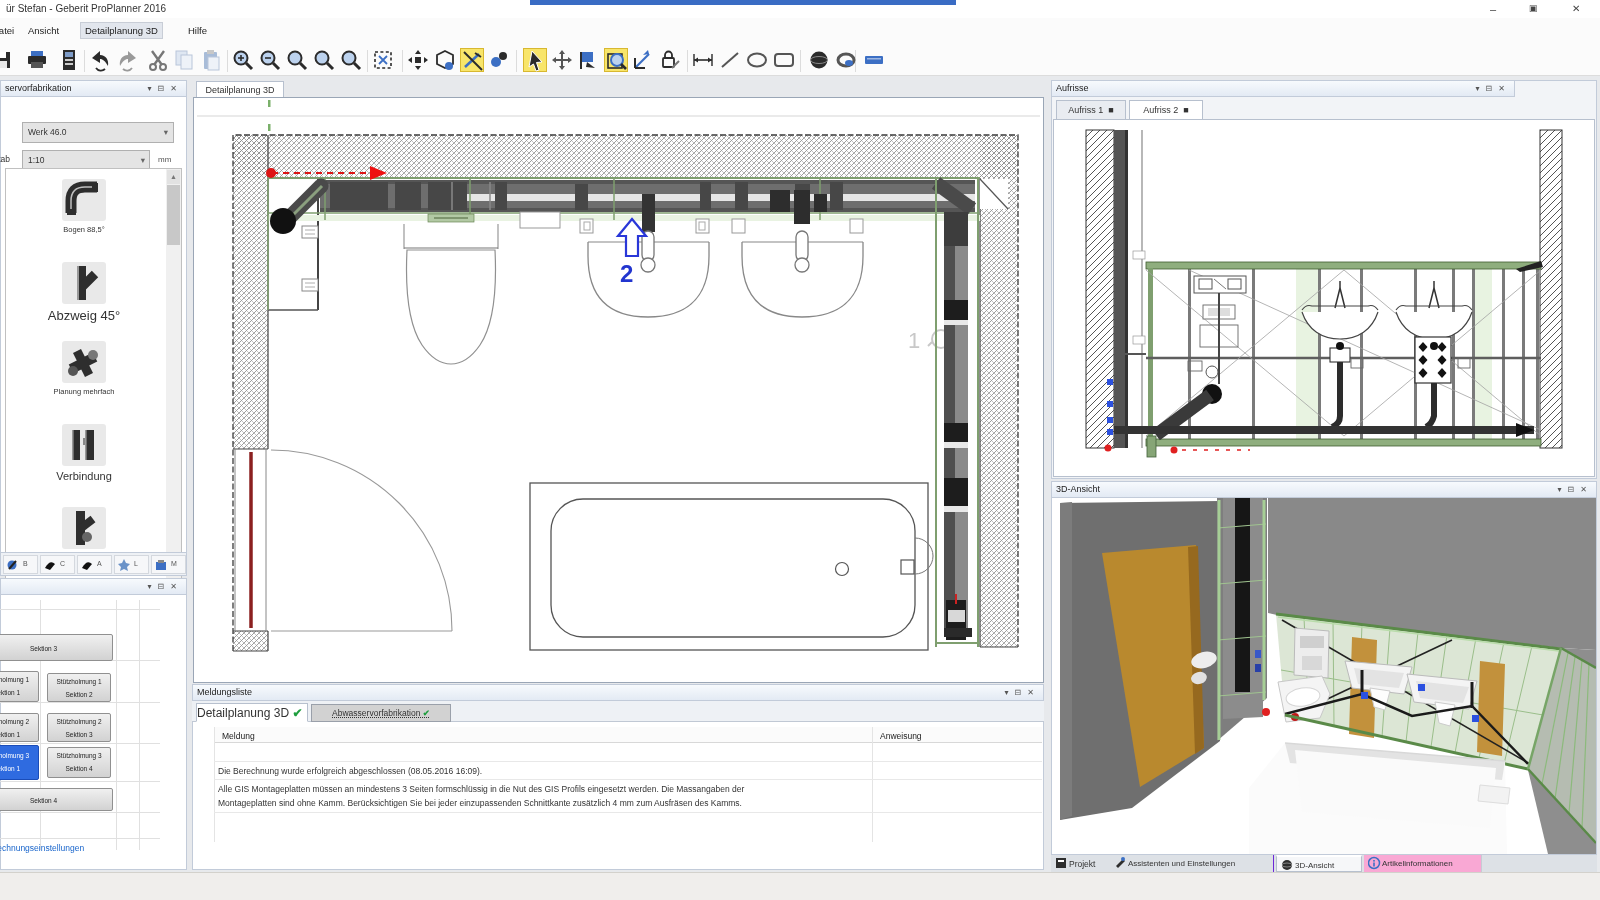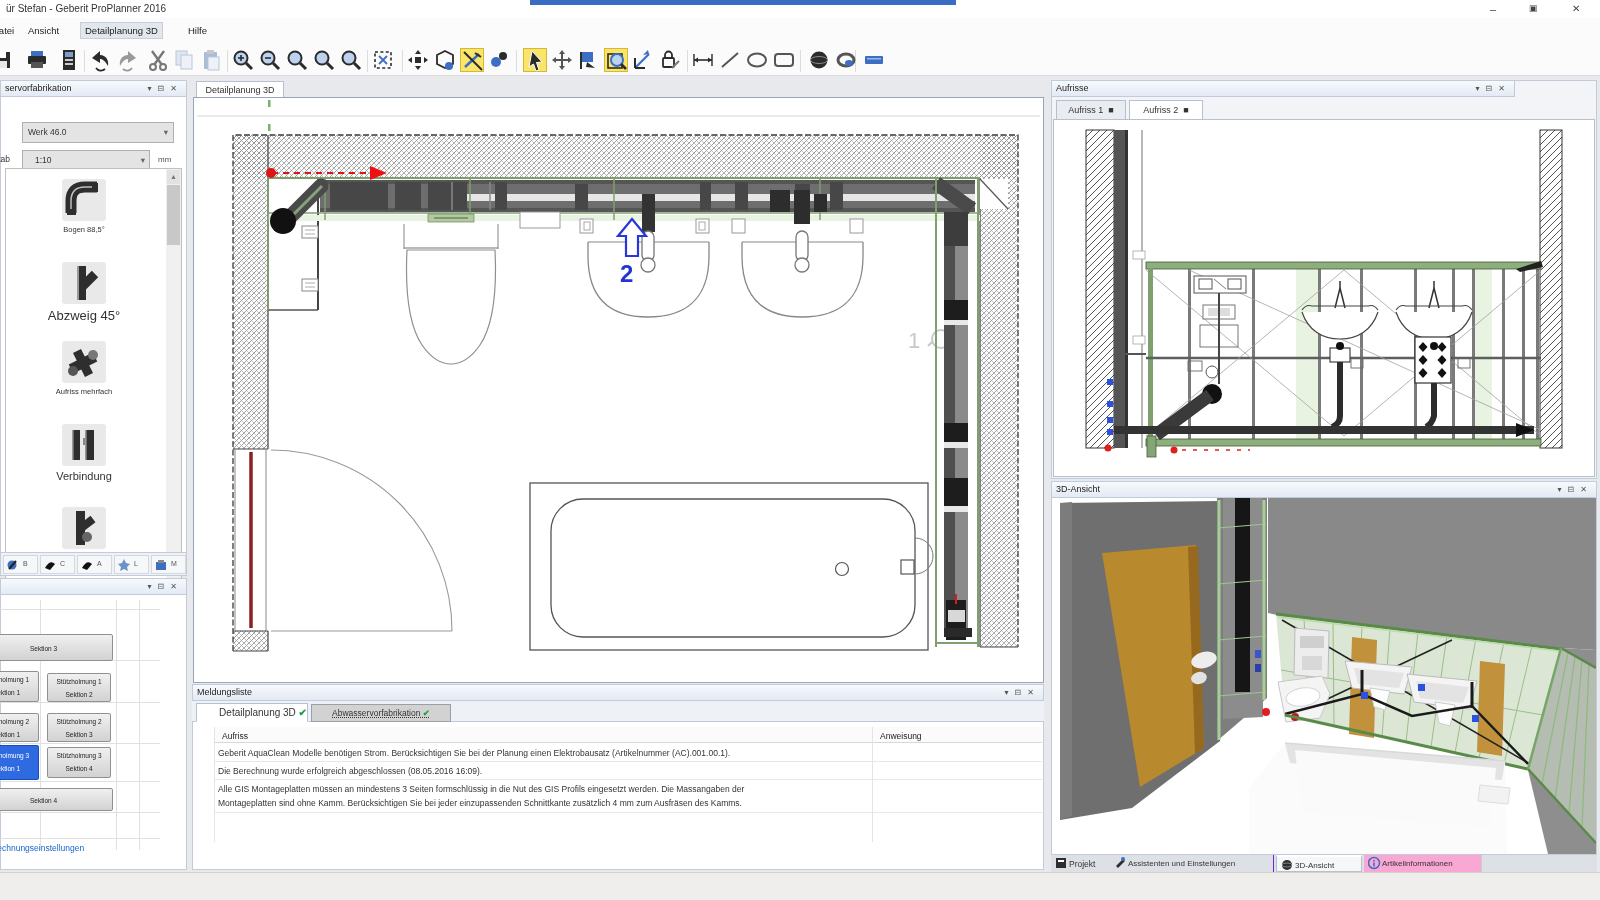--- a/index.html
+++ b/index.html
@@ -173,21 +173,21 @@
         </svg></div>
     </div>
 
 <div class="abs" style="left:0;top:76px;width:1600px;height:798px;background:#e7e9ec"></div>
 
 <div class="abs" style="left:0;top:80px;width:187px;height:496px;background:#fff;border:1px solid #c2cbd9"></div>
 <div class="abs ptitle" style="left:0;top:80px;width:187px;height:17px">servorfabrikation<span class="pbtns">▾⊟✕</span></div>
 <div id="leftpanel" class="abs" style="left:0;top:97px;width:187px;height:479px">
       <div class="abs" style="left:22px;top:25px;width:152px;height:21px;background:#e4e4e4;border:1px solid #b0b0b0;font-size:8.5px;color:#333;line-height:19px;padding-left:5px">Werk 46.0<span style="float:right;margin-right:5px;color:#666">▾</span></div>
       <div class="abs" style="left:-6px;top:57px;font-size:8.5px;color:#333">stab</div>
-      <div class="abs" style="left:22px;top:53px;width:128px;height:20px;background:#e4e4e4;border:1px solid #b0b0b0;font-size:8.5px;color:#333;line-height:18px;padding-left:12px">1:10<span style="float:right;margin-right:4px;color:#666">▾</span></div>
+      <div class="abs" style="left:22px;top:53px;width:128px;height:20px;background:#e4e4e4;border:1px solid #b0b0b0;font-size:8.5px;color:#333;line-height:18px;padding-left:5px">1:10<span style="float:right;margin-right:4px;color:#666">▾</span></div>
       <div class="abs" style="left:158px;top:58px;width:16px;height:8px;color:#555;font-size:8px">mm</div>
       <div class="abs" style="left:5px;top:71px;width:177px;height:455px;background:#fff;border:1px solid #c0c0c0"></div>
       <div class="abs" style="left:166px;top:72px;width:15px;height:453px;background:#f0f0f0"></div>
       <div class="abs" style="left:167px;top:73px;width:13px;height:14px;background:#e2e2e2;color:#777;font-size:7px;text-align:center;line-height:14px">▲</div>
       <div class="abs" style="left:167px;top:88px;width:13px;height:60px;background:#c8c8c8"></div>
       <div class="abs" style="left:167px;top:510px;width:13px;height:14px;background:#e2e2e2;color:#777;font-size:7px;text-align:center;line-height:14px">▼</div>
       <div class="abs" style="left:62px;top:82px;width:44px;height:42px;background:#e9e9e9;border-radius:3px"><svg width="44" height="42" viewBox="0 0 42 42">
           <path d="M8 34 L8 22 Q8 8 22 8 L34 8" stroke="#2e2e2e" stroke-width="11" fill="none"></path>
           <path d="M8 34 L8 22 Q8 8 22 8 L34 8" stroke="#fff" stroke-width="1.5" fill="none" opacity="0.7"></path>
           <rect x="4" y="30" width="9" height="6" fill="#2e2e2e"></rect>
@@ -199,21 +199,21 @@
           <path d="M18 26 L32 12" stroke="#2e2e2e" stroke-width="9"></path>
           <rect x="14" y="4" width="2" height="34" fill="#999"></rect>
         </svg></div>
       <div class="abs" style="left:10px;top:211px;width:148px;text-align:center;font-size:13px;color:#333">Abzweig 45°</div>
       <div class="abs" style="left:62px;top:244px;width:44px;height:42px;background:#e9e9e9;border-radius:3px"><svg width="44" height="42" viewBox="0 0 42 42">
           <path d="M8 28 L32 16" stroke="#2e2e2e" stroke-width="10"></path>
           <path d="M14 10 L26 34" stroke="#2e2e2e" stroke-width="9"></path>
           <circle cx="30" cy="14" r="5" fill="#777"></circle>
           <circle cx="10" cy="30" r="5" fill="#555"></circle>
         </svg></div>
-      <div class="abs" style="left:10px;top:290px;width:148px;text-align:center;font-size:7.5px;color:#333">Aufriss mehrfach</div>
+      <div class="abs" style="left:10px;top:290px;width:148px;text-align:center;font-size:7.5px;color:#333">Planung mehrfach</div>
       <div class="abs" style="left:62px;top:327px;width:44px;height:42px;background:#e9e9e9;border-radius:3px"><svg width="44" height="42" viewBox="0 0 42 42">
           <rect x="9" y="6" width="8" height="30" fill="#2e2e2e"></rect>
           <rect x="22" y="6" width="9" height="30" fill="#2e2e2e"></rect>
           <rect x="20" y="14" width="3" height="7" fill="#888"></rect>
           <rect x="9" y="6" width="1.6" height="30" fill="#999"></rect>
           <rect x="22" y="6" width="1.6" height="30" fill="#999"></rect>
         </svg></div>
       <div class="abs" style="left:10px;top:373px;width:148px;text-align:center;font-size:11px;color:#333">Verbindung</div>
       <div class="abs" style="left:62px;top:410px;width:44px;height:42px;background:#e9e9e9;border-radius:3px"><svg width="44" height="42" viewBox="0 0 42 42">
           <rect x="13" y="4" width="9" height="34" fill="#2e2e2e"></rect>
@@ -418,28 +418,27 @@
 <line x1="72" y1="351" x2="72" y2="533" stroke="#888" stroke-width="1"></line>
 <line x1="57" y1="354" x2="57" y2="530" stroke="#8b2020" stroke-width="3.5"></line>
 <path d="M77 352 A181 181 0 0 1 258 533" fill="none" stroke="#999" stroke-width="1.1"></path>
 <line x1="77" y1="533" x2="258" y2="533" stroke="#999" stroke-width="1.1"></line>
 </svg></div>
 
 <div class="abs" style="left:192px;top:684px;width:852px;height:186px;background:#fff;border:1px solid #c2cbd9"></div>
 <div class="abs ptitle" style="left:192px;top:684px;width:852px;height:17px">Meldungsliste<span class="pbtns">▾⊟✕</span></div>
 <div id="meldung" class="abs" style="left:192px;top:701px;width:852px;height:169px">
       <div class="abs" style="left:0;top:0;width:852px;height:21px;background:#eef1f5;border-bottom:1px solid #c0c8d4"></div>
-      <div class="abs" style="left:4px;top:2px;width:112px;height:19px;background:#fff;border:1px solid #b7c0ce;border-bottom:1px solid #fff;font-size:10px;color:#333;text-align:right;line-height:18px">Detailplanung 3D <span style="color:#1e9e3e;font-weight:bold">✔</span></div>
+      <div class="abs" style="left:4px;top:2px;width:112px;height:19px;background:#fff;border:1px solid #b7c0ce;border-bottom:1px solid #fff;font-size:12px;color:#333;text-align:left;line-height:18px">Detailplanung 3D <span style="color:#1e9e3e;font-weight:bold">✔</span></div>
       <div class="abs" style="left:119px;top:3px;width:140px;height:18px;background:#d2d2d2;border:1px solid #9aa0aa;font-size:8.5px;color:#333;text-align:center;line-height:17px;text-decoration:underline dotted">Abwasservorfabrikation <span style="color:#1e9e3e;font-weight:bold">✔</span></div>
       <div class="abs" style="left:22px;top:26px;width:828px;height:16px;background:#fbfbfb;border-bottom:1px solid #d8d8d8"></div>
       <div class="abs" style="left:22px;top:26px;width:1px;height:115px;background:#e4e4e4"></div>
       <div class="abs" style="left:680px;top:26px;width:1px;height:115px;background:#e4e4e4"></div>
-      <div class="abs" style="left:30px;top:30px;font-size:8.5px;color:#222">Aufriss</div>
+      <div class="abs" style="left:30px;top:30px;font-size:8.5px;color:#222">Meldung</div>
       <div class="abs" style="left:688px;top:30px;font-size:8.5px;color:#222">Anweisung</div>
-      <div class="abs" style="left:26px;top:45px;width:650px;font-size:8.5px;color:#333;line-height:14px">Geberit AquaClean Modelle benötigen Strom. Berücksichtigen Sie bei der Planung einen Elektrobausatz (Artikelnummer (AC).001.00.1).</div>
       <div class="abs" style="left:22px;top:60px;width:828px;height:1px;background:#e8e8e8"></div>
       <div class="abs" style="left:26px;top:63px;width:650px;font-size:8.5px;color:#333;line-height:14px">Die Berechnung wurde erfolgreich abgeschlossen (08.05.2016 16:09).</div>
       <div class="abs" style="left:22px;top:78px;width:828px;height:1px;background:#e8e8e8"></div>
       <div class="abs" style="left:26px;top:81px;width:650px;font-size:8.5px;color:#333;line-height:14px">Alle GIS Montageplatten müssen an mindestens 3 Seiten formschlüssig in die Nut des GIS Profils eingesetzt werden. Die Massangaben der<br>Montageplatten sind ohne Kamm. Berücksichtigen Sie bei jeder einzupassenden Schnittkante zusätzlich 4 mm zum Ausfräsen des Kamms.</div>
       <div class="abs" style="left:22px;top:111px;width:828px;height:1px;background:#e8e8e8"></div>
     </div>
 
 <div class="abs" style="left:1051px;top:80px;width:546px;height:399px;background:#f2f4f7;border:1px solid #c2cbd9"></div>
 <div class="abs ptitle" style="left:1051px;top:80px;width:464px;height:17px">Aufrisse<span class="pbtns">▾⊟✕</span></div>
 <div class="tab" style="left:1056px;top:100px;width:70px;height:19px;line-height:19px">Aufriss 1 &nbsp;■</div>

